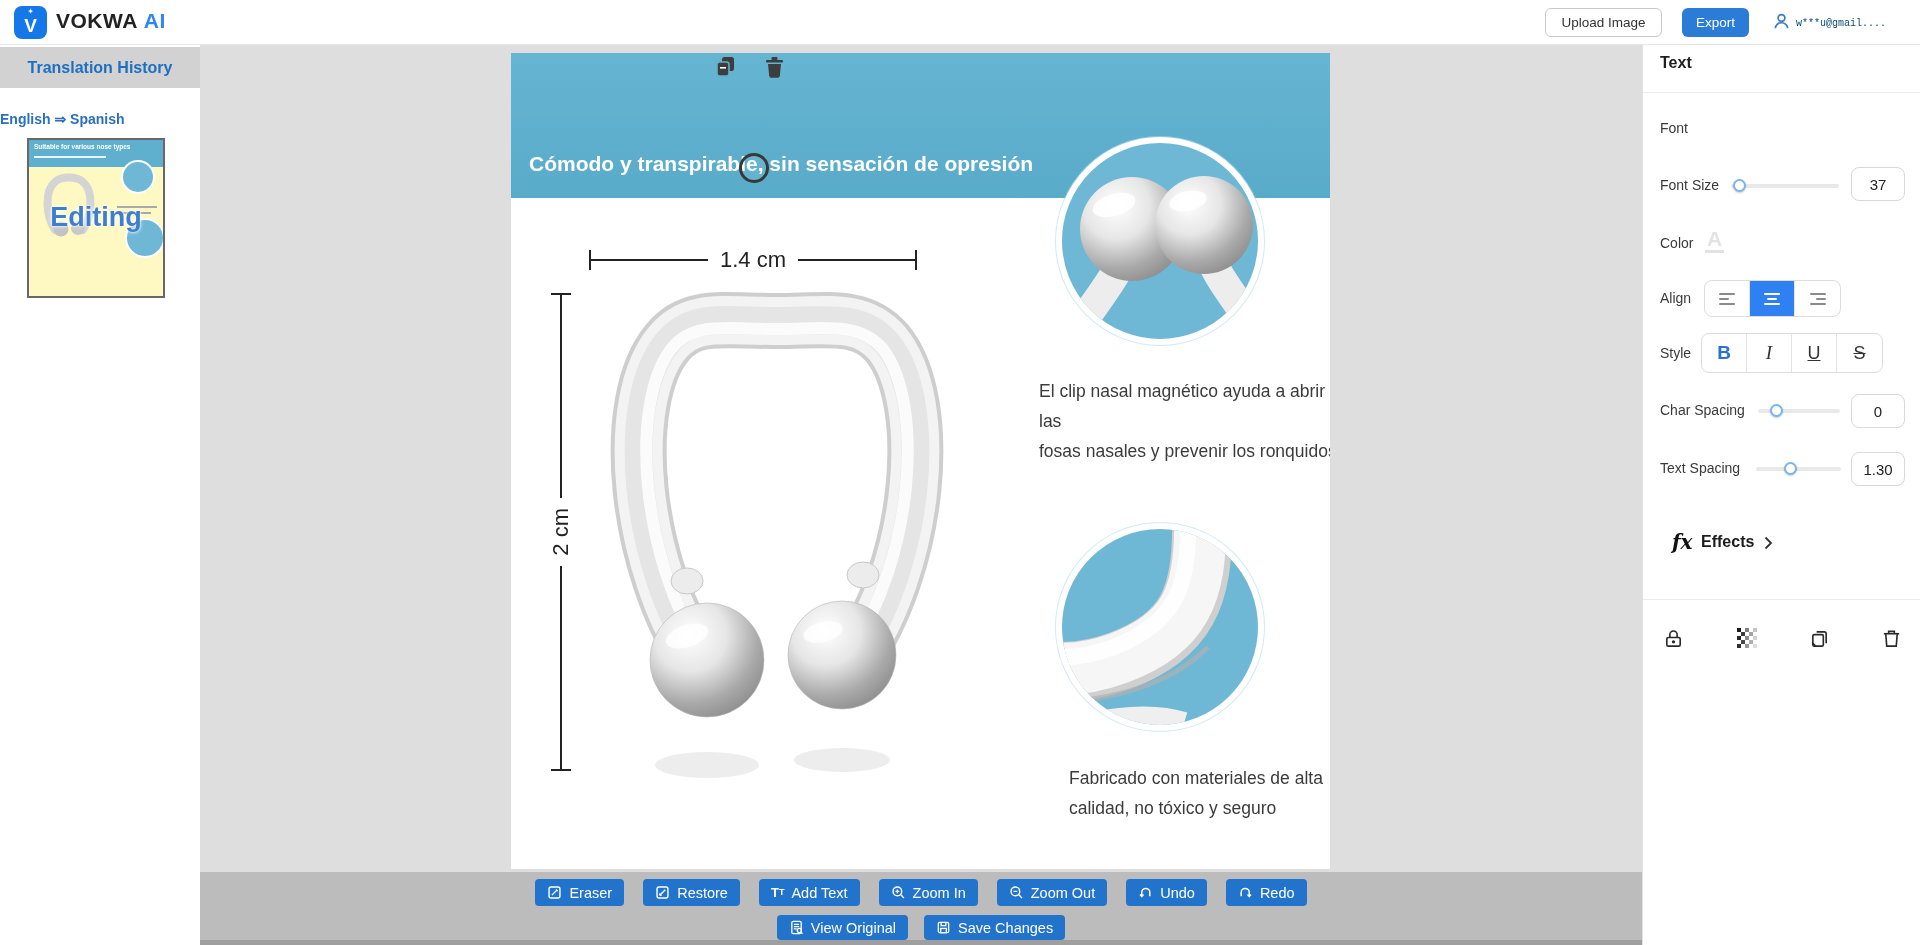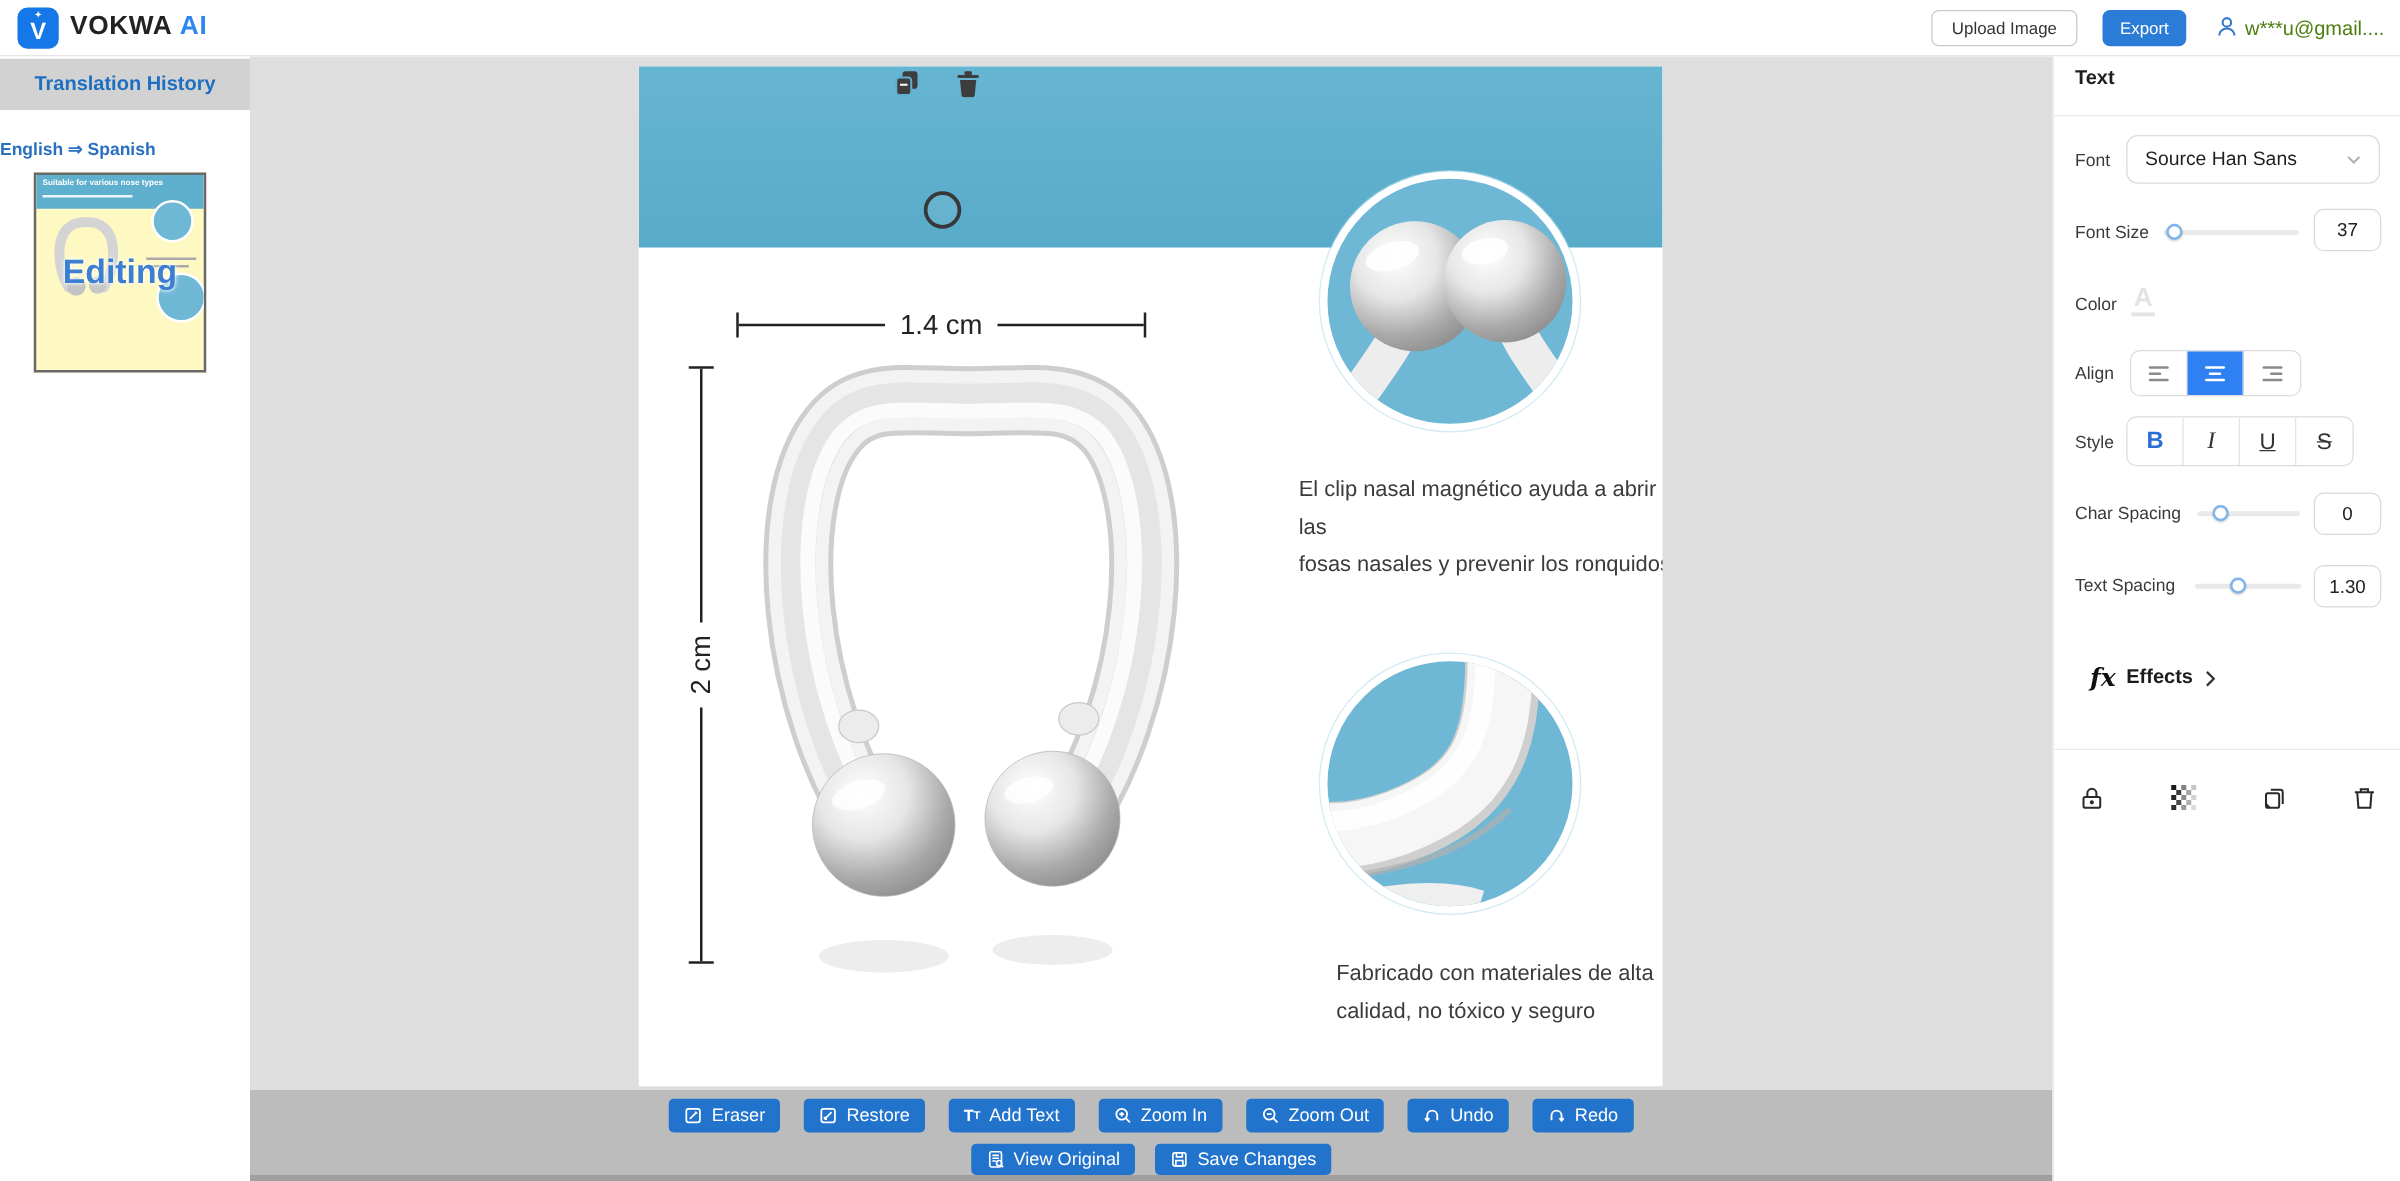--- a/index.html
+++ b/index.html
@@ -18,21 +18,21 @@
     font-size:8px; color:#fff; }
   .brand { left:56px; top:9px; font-size:21px; font-weight:800; color:#222; letter-spacing:.5px; }
   .brand-ai { color:#2e86f0; margin-left:6px; }
   .btn-outline { left:1545px; top:8px; width:117px; height:29px; border:1px solid #c9c9c9;
     border-radius:6px; background:#fff; font-size:13.5px; color:#333;
     display:flex; align-items:center; justify-content:center; cursor:pointer; }
   .btn-export { left:1682px; top:8px; width:67px; height:29px; border-radius:6px;
     background:#2b7cd6; color:#fff; font-size:13.5px;
     display:flex; align-items:center; justify-content:center; cursor:pointer; }
   .user-wrap { left:1772px; top:12px; display:flex; align-items:center; gap:5px; }
-  .user-email { font-size:16px; color:#4d7c0f; }
+  .user-email { font-size:10px; color:#0c4a6e;font-family:Liberation Mono, monospace; }
 
   
   .sidebar { left:0; top:45px; width:200px; height:900px; background:#fff; z-index:20; }
   .side-band { left:0; top:2px; width:200px; height:41px; background:#d2d2d2;
     display:flex; align-items:center; justify-content:center; }
   .side-band span { font-size:16px; font-weight:bold; color:#1d6fc2; }
   .lang-pair { left:0; top:66px; width:200px; font-size:14px;
     font-weight:bold; color:#2a6fc0; }
   .thumb { left:27px; top:93px; width:138px; height:160px; border:2px solid #686868;
     background:#fef9c3; overflow:hidden; cursor:pointer; }
@@ -230,20 +230,21 @@
       </span>
       <span class="abs layer-tool" style="left:253px">
         <svg width="21" height="23" viewBox="0 0 21 23" fill="#3d3d3d">
           <rect x="2" y="5" width="17" height="2.4" rx="1"></rect>
           <rect x="7.5" y="2" width="6" height="3" rx="1"></rect>
           <path d="M4 9 h13 l-1.2 12 a2 2 0 0 1 -2 1.8 h-6.6 a2 2 0 0 1 -2 -1.8 Z"></path>
         </svg>
       </span>
 
 
+      <div class="abs ab-subtitle">Cómodo y transpirable, sin sensación de opresión</div>
       <div class="abs loupe"></div>
 
       <div class="inset inset-1">
         <svg width="208" height="208" viewBox="0 0 208 208">
           <path d="M 28 168 C 48 140, 58 125, 64 108" stroke="#ededed" stroke-width="30" fill="none" stroke-linecap="round"></path>
           <path d="M 180 166 C 160 138, 150 123, 146 106" stroke="#ededed" stroke-width="30" fill="none" stroke-linecap="round"></path>
           <circle cx="70" cy="86" r="52" fill="url(#ballG)"></circle>
           <circle cx="142" cy="82" r="49" fill="url(#ballG)"></circle>
           <ellipse cx="52" cy="62" rx="22" ry="11" fill="#fff" opacity="0.85" transform="rotate(-16 52 62)"></ellipse>
           <ellipse cx="126" cy="58" rx="19" ry="10" fill="#fff" opacity="0.85" transform="rotate(-12 126 58)"></ellipse>
@@ -368,26 +369,20 @@
       </div>
       <div class="abs strip-dark"></div>
     </div>
   </div>
 
   <div class="abs panel">
     <div class="abs p-title">Text</div>
     <div class="p-div" style="top:47px"></div>
 
     <div class="p-label" style="top:75px">Font</div>
-    <div class="abs dropdown">
-      <span>Source Han Sans</span>
-      <svg width="12" height="8" viewBox="0 0 12 8" fill="none" stroke="#b0b0b0" stroke-width="1.6">
-          <path d="M1.5 1.5 L6 6 L10.5 1.5"></path>
-        </svg>
-    </div>
 
     <div class="p-label" style="top:132px">Font Size</div>
     <div class="slider" style="left:88px;top:139px;width:108px">
       <span class="knob" style="left:2px"></span>
     </div>
     <div class="valbox" style="left:208px;top:122px">37</div>
 
     <div class="p-label" style="top:190px">Color</div>
     <div class="abs colorA">A</div>
 

